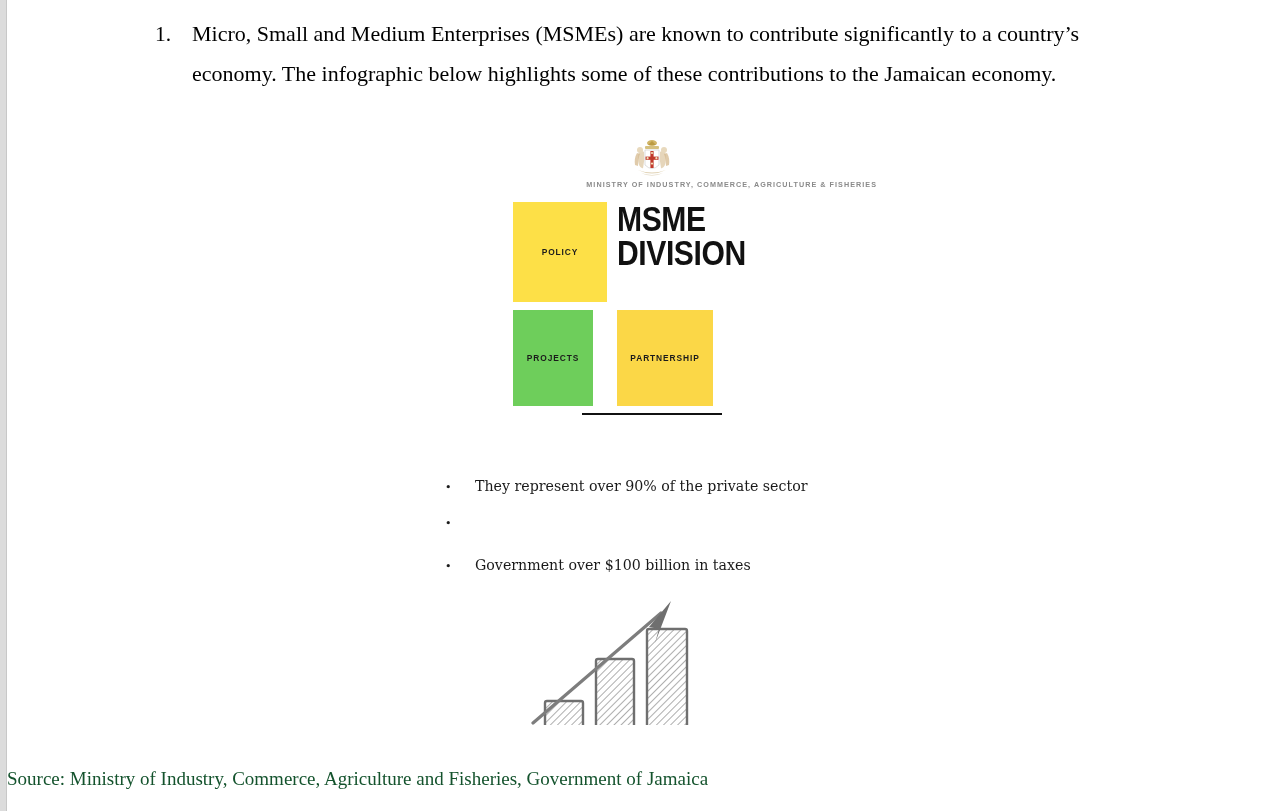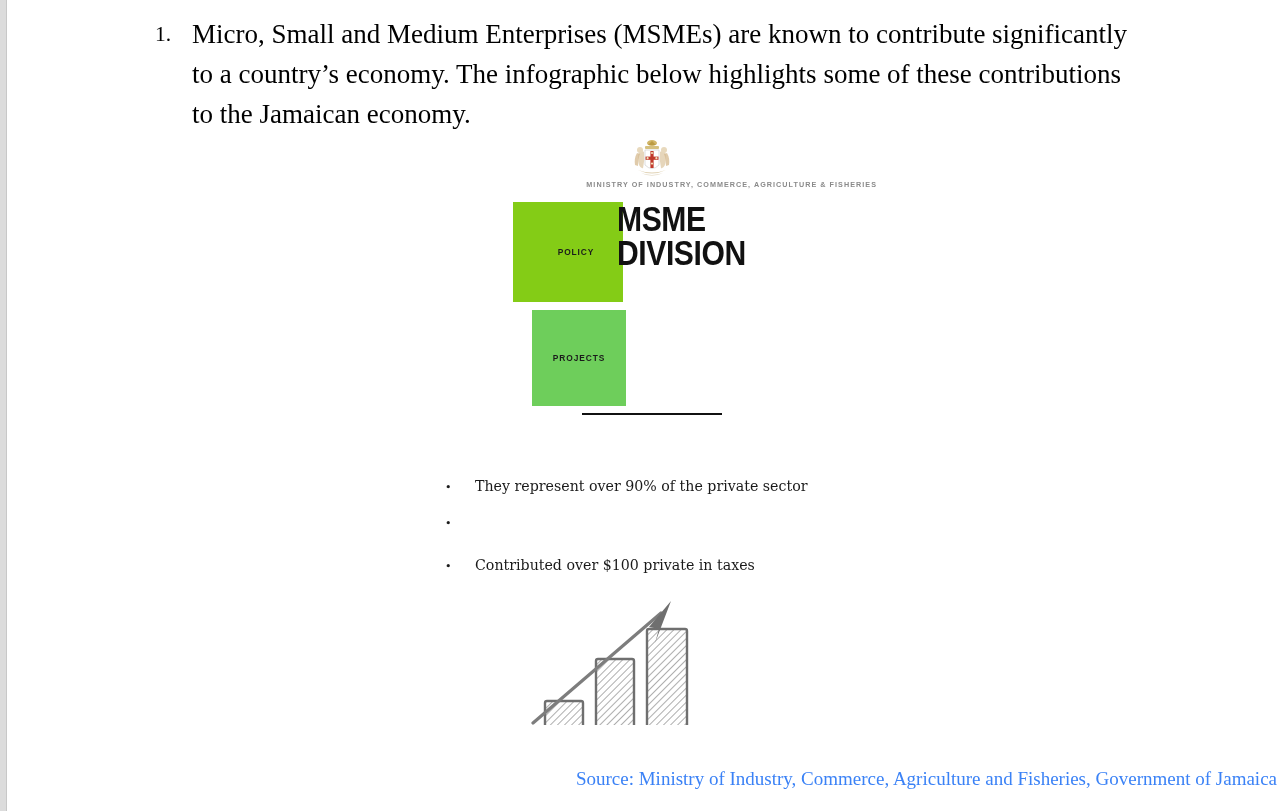--- a/index.html
+++ b/index.html
@@ -45,21 +45,21 @@
     align-items: flex-start;
   }
   #question-marker {
     width: 37px;
     flex: 0 0 37px;
     font-size: 21.5px;
     line-height: 40px;
   }
   #question-text {
     flex: 1 1 auto;
-    font-size: 27px;
+    font-size: 22px;
     line-height: 40px;
     text-align: left;
   }
 
   
   #infographic {
     position: absolute;
     left: 420px;
     top: 130px;
     width: 450px;
@@ -102,28 +102,26 @@
     justify-content: center;
     font-family: "Liberation Sans", "DejaVu Sans", sans-serif;
     font-weight: 700;
     font-size: 8.4px;
     letter-spacing: 0.9px;
     color: #1b1b1b;
   }
   #block-policy {
     left: 0; top: 0;
     width: 94px; height: 100px;
-    background: #84cc16;
-    padding-left: 16px;
+    background: #fde047;
   }
   #block-projects {
     left: 0; top: 108px;
-    width: 94px; height: 96px;
+    width: 80px; height: 96px;
     background: #6ece5b;
-    margin-left: 19px;
   }
   #block-partnership {
     left: 104px; top: 108px;
     width: 96px; height: 96px;
     background: #fbd747;
   }
   #division-title {
     position: absolute;
     left: 104px; top: 0px;
     width: 190px;
@@ -196,24 +194,24 @@
     width: 200px;
     height: 132px;
     overflow: hidden;
   }
 
   
   #source-caption {
     position: absolute;
     left: 0; top: 768px;
     width: 1270px;
-    text-align: right;
+    text-align: left;
     font-family: "Liberation Serif", "DejaVu Serif", serif;
     font-size: 19px;
-    color: #3b82f6;
+    color: #14532d;
   }
 </style>
 </head>
 <body>
 
 <div id="viewer-edge"></div>
 
 <div id="page">
 
   <div id="question-block">
@@ -257,41 +255,44 @@
 
     <div id="ministry-line">MINISTRY OF INDUSTRY, COMMERCE, AGRICULTURE &amp; FISHERIES</div>
 
     <div id="logo-grid">
       <div id="block-policy" class="logo-block">
         <span>POLICY</span>
       </div>
       <div id="block-projects" class="logo-block">
         <span>PROJECTS</span>
       </div>
+      <div id="block-partnership" class="logo-block">
+        <span>PARTNERSHIP</span>
+      </div>
       <div id="division-title">
         <span class="dl">MSME</span>
         <span class="dl">DIVISION</span>
       </div>
     </div>
 
     <div id="facts-heading">
       <div id="facts-rule"></div>
     </div>
 
     <div id="facts-list">
       <div class="fact-item">
         <span class="fact-bullet">•</span>
         <span class="fact-text">They represent over 90% of the private sector</span>
       </div>
       <div class="fact-item">
         <span class="fact-bullet">•</span>
       </div>
       <div class="fact-item">
         <span class="fact-bullet">•</span>
-        <span class="fact-text">Contributed over $100 private in taxes</span>
+        <span class="fact-text">Government over $100 billion in taxes</span>
       </div>
     </div>
 
     <div id="growth-chart">
       <svg width="200" height="132" viewBox="0 0 200 132" xmlns="http://www.w3.org/2000/svg">
         <defs>
           <pattern id="hatch" width="5" height="5" patternTransform="rotate(45)" patternUnits="userSpaceOnUse">
             <rect width="5" height="5" fill="#ffffff"></rect>
             <line x1="0" y1="0" x2="0" y2="5" stroke="#9a9a9a" stroke-width="1.6"></line>
           </pattern>

